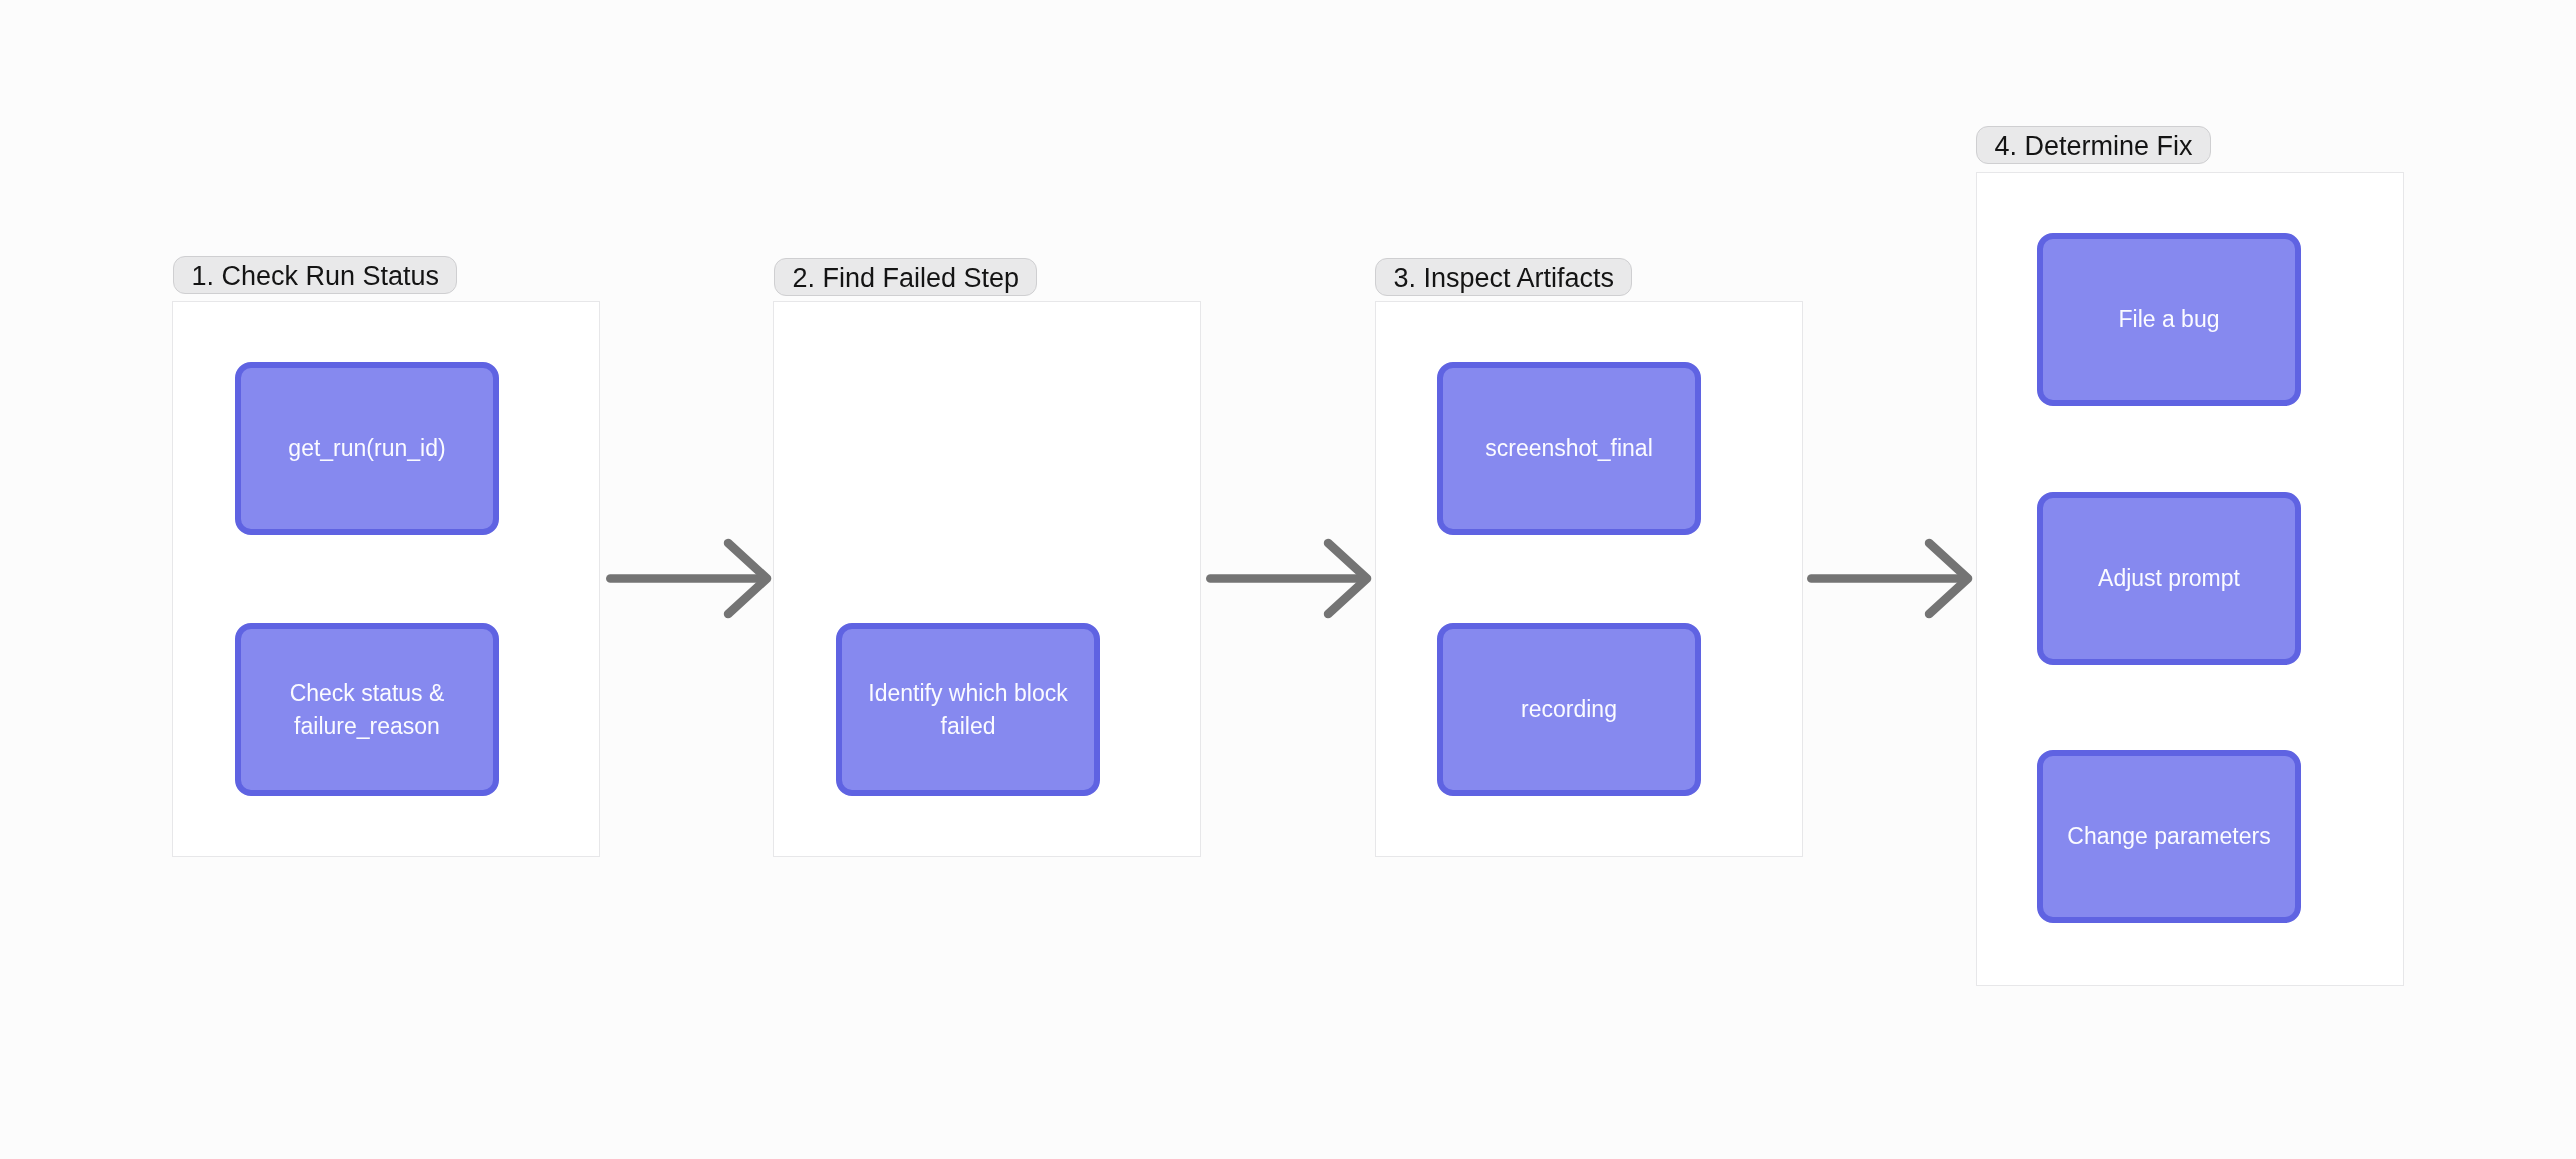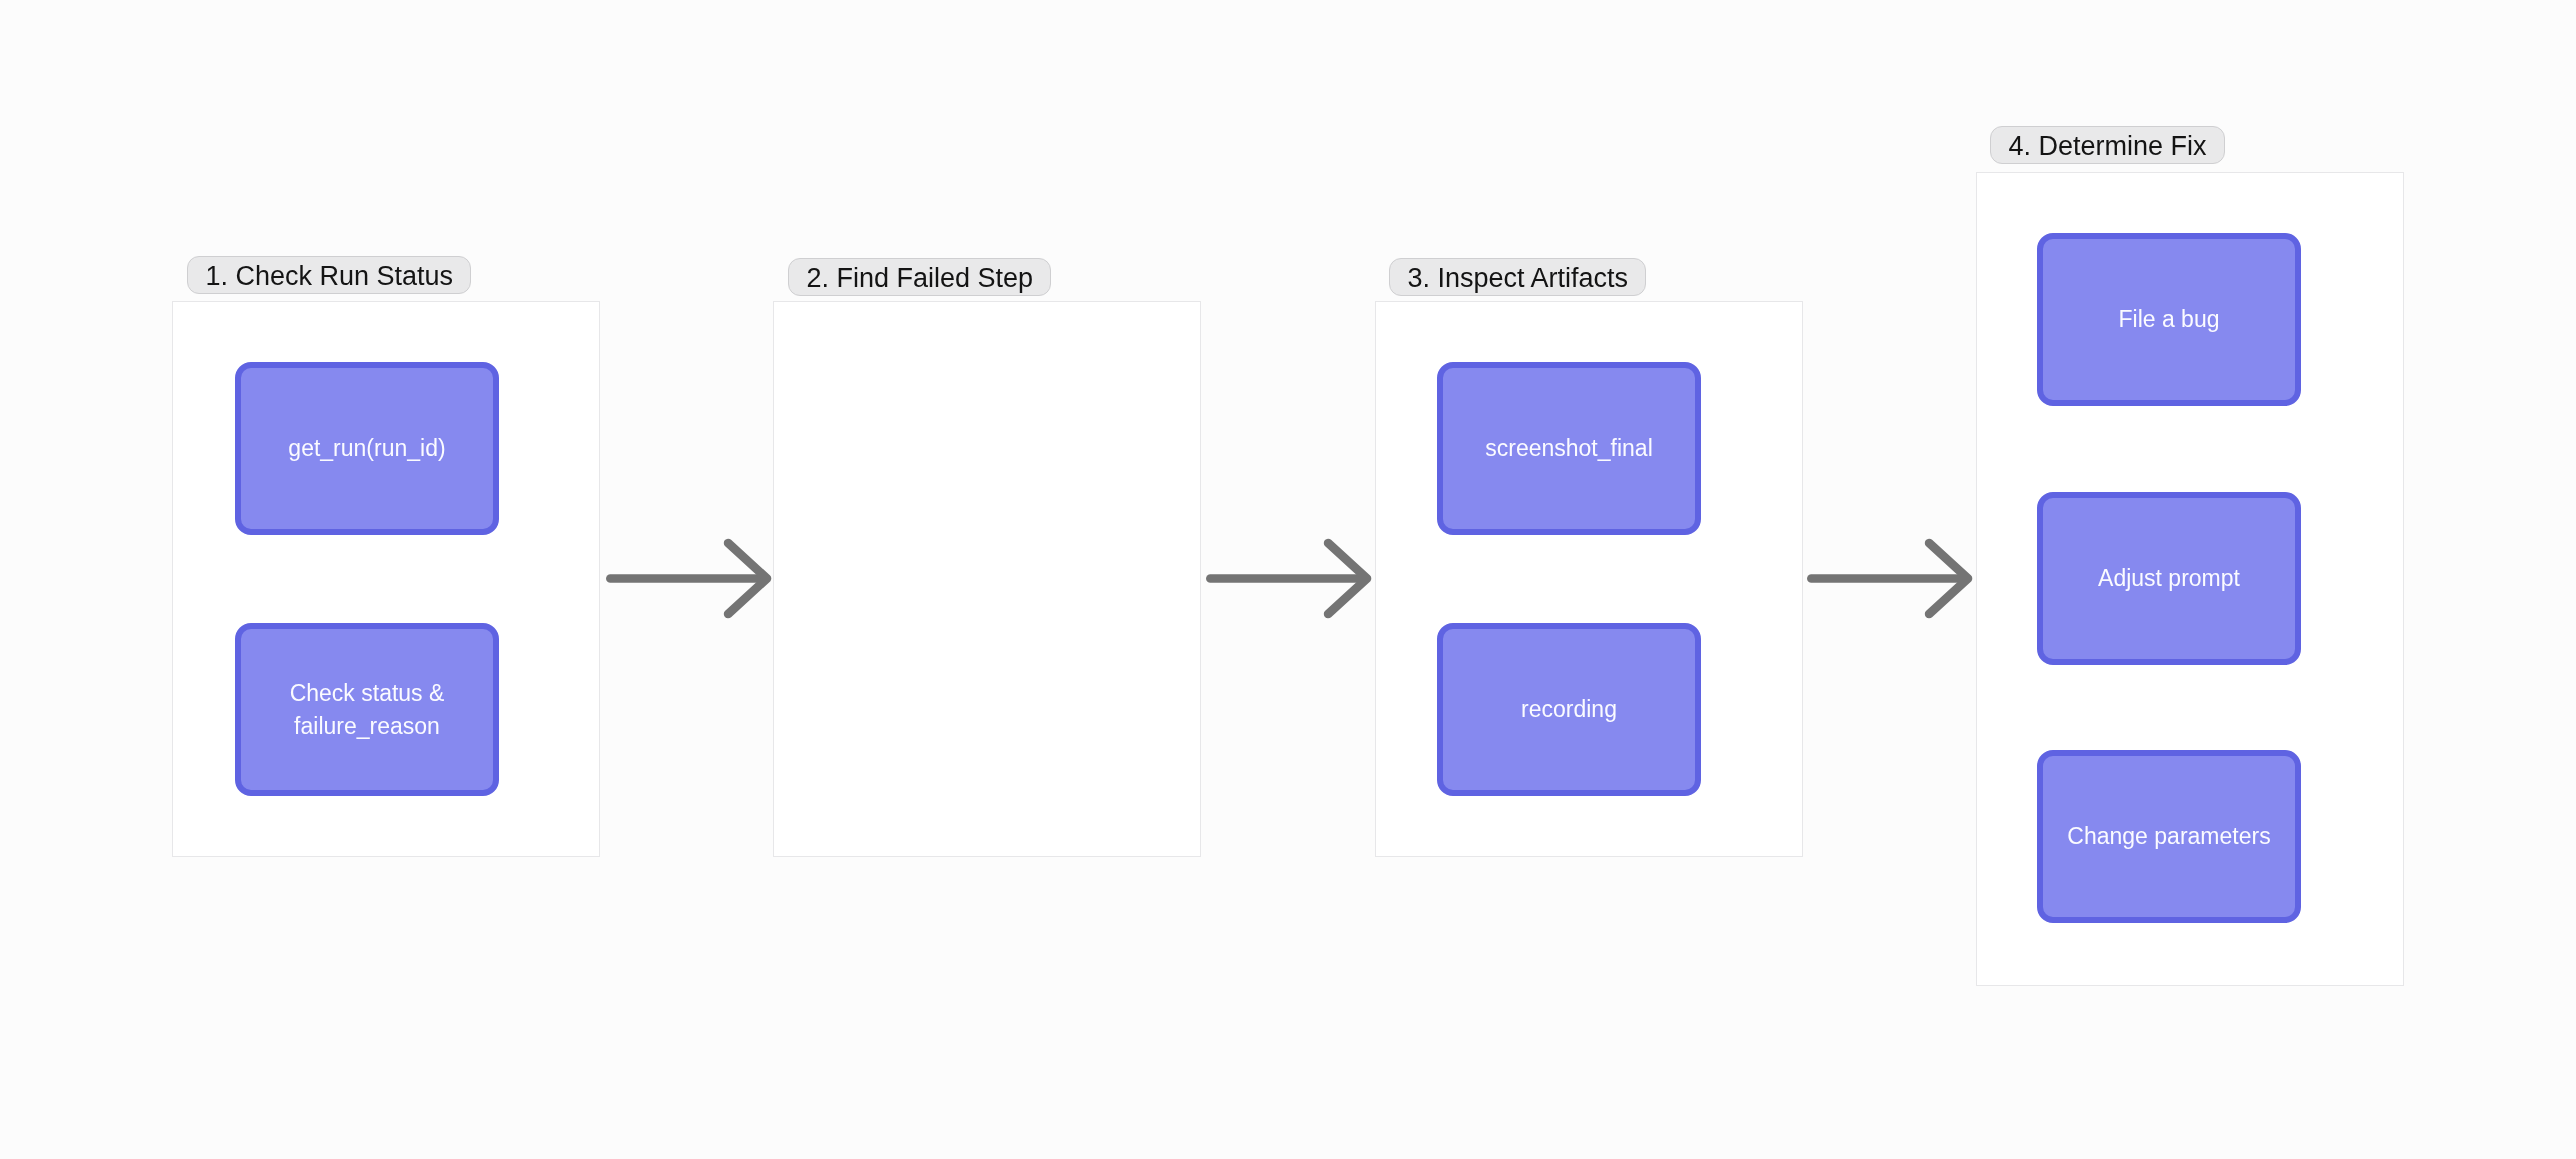--- a/index.html
+++ b/index.html
@@ -14,21 +14,20 @@
     height:38px;line-height:38px;
     padding:0 17.4px;
     background:var(--pill-bg,#e9e9ea);
     border:1.3px solid var(--pill-border,#cfcfd1);
     border-radius:12px;
     color:var(--pill-text,#141414);
     font-size:27px;font-weight:500;
     white-space:nowrap;
     box-sizing:border-box;
     z-index:3;
-    margin-left:14px;
   }
   .frame{
     position:absolute;
     background:var(--frame-bg,#ffffff);
     border:1.3px solid var(--frame-border,#e7e7e9);
     box-sizing:border-box;
     z-index:1;
   }
   .node{
     position:absolute;
@@ -67,20 +66,22 @@
   <div class="node" style="left:235px;top:623px">Check status &amp;
 failure_reason</div>
 
   <svg class="arrow" style="left:606px;top:535px" width="168" height="87" viewBox="0 0 250 130">
     <line x1="6" y1="65" x2="238" y2="65"></line>
     <polyline points="182,12 240,65 182,118"></polyline>
   </svg>
 
   <div class="pill" style="left:774px;top:258px">2. Find Failed Step</div>
   <div class="frame" style="left:773px;top:301px;width:428px;height:556px"></div>
+  <div class="node" style="left:836px;top:623px">Identify which block
+failed</div>
 
   <svg class="arrow" style="left:1206px;top:535px" width="168" height="87" viewBox="0 0 250 130">
     <line x1="6" y1="65" x2="238" y2="65"></line>
     <polyline points="182,12 240,65 182,118"></polyline>
   </svg>
 
   <div class="pill" style="left:1375px;top:258px">3. Inspect Artifacts</div>
   <div class="frame" style="left:1375px;top:301px;width:428px;height:556px"></div>
   <div class="node" style="left:1437px;top:362px">screenshot_final</div>
   <div class="node" style="left:1437px;top:623px">recording</div>

